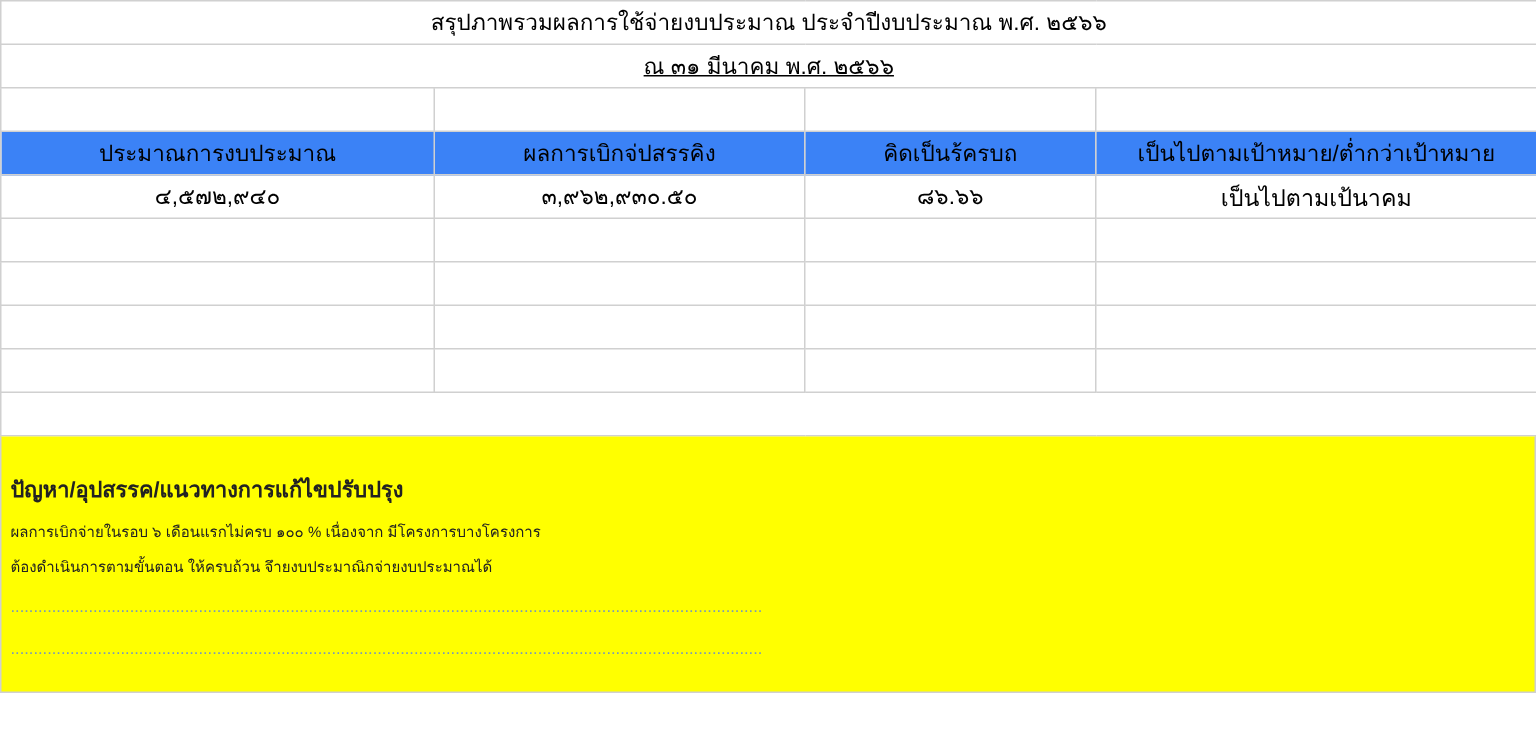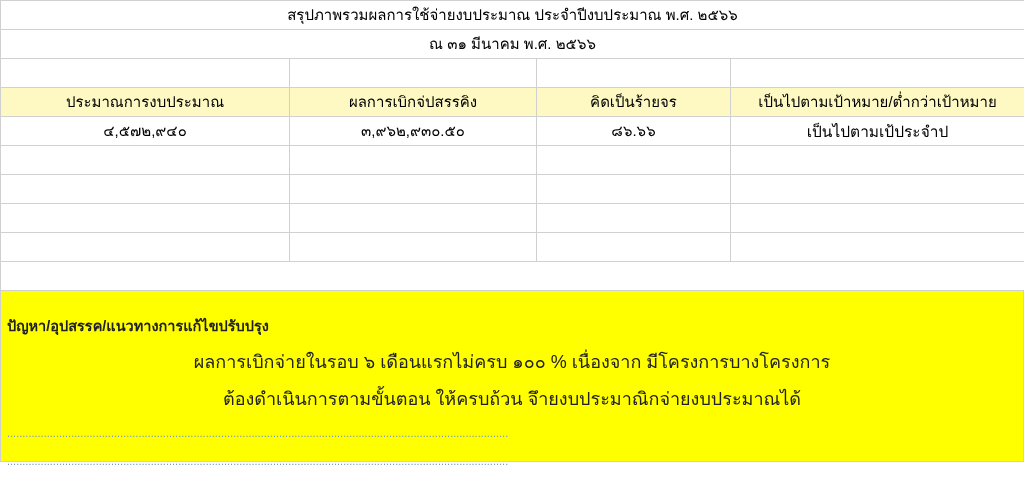--- a/index.html
+++ b/index.html
@@ -36,26 +36,27 @@
   .title-row td {
     height: 33px;
     font-size: 15.5px;
     border-left: none;
     border-right: none;
   }
   .title-row td.edge-left { border-left: 1px solid #d0d0d0; }
   .subtitle-row td {
     height: 31px;
     font-size: 15px;
+    text-decoration: underline;
   }
   .spacer-row td {
     height: 28px;
   }
   .header-row td {
-    background: #fef9c3;
+    background: #3b82f6;
     height: 44px;
     font-size: 15.5px;
     border: 1px solid #b99898;
   }
   .value-row td {
     height: 42px;
     font-size: 17px;
   }
   .empty-row td {
     height: 26px;
@@ -75,24 +76,23 @@
     padding: 21px 6px 0 6px;
     position: relative;
   }
   .note-title {
     font-size: 14.5px;
     font-weight: bold;
     color: #222222;
     margin: 2px 0 10px 0;
   }
   .note-line {
-    font-size: 18px;
+    font-size: 10px;
     color: #222222;
     margin: 0 0 8px 0;
-    text-align: center;
   }
   .dots {
     font-size: 11px;
     color: #7799bb;
     letter-spacing: 0px;
     white-space: nowrap;
     overflow: hidden;
     width: 510px;
     margin-top: 14px;
   }
@@ -121,28 +121,28 @@
       </tr>
       <tr class="spacer-row">
         <td></td>
         <td></td>
         <td></td>
         <td></td>
       </tr>
       <tr class="header-row">
         <td>ประมาณการงบประมาณ</td>
         <td>ผลการเบิกจ่ปสรรคิง</td>
-        <td>คิดเป็นร้ายจร</td>
+        <td>คิดเป็นร้ครบถ</td>
         <td>เป็นไปตามเป้าหมาย/ต่ำกว่าเป้าหมาย</td>
       </tr>
       <tr class="value-row">
         <td>๔,๕๗๒,๙๔๐</td>
         <td>๓,๙๖๒,๙๓๐.๕๐</td>
         <td>๘๖.๖๖</td>
-        <td style="font-size:15.5px">เป็นไปตามเป้ประจำป</td>
+        <td style="font-size:15.5px">เป็นไปตามเป้นาคม</td>
       </tr>
       <tr class="empty-row">
         <td></td>
         <td></td>
         <td></td>
         <td></td>
       </tr>
       <tr class="empty-row">
         <td></td>
         <td></td>

